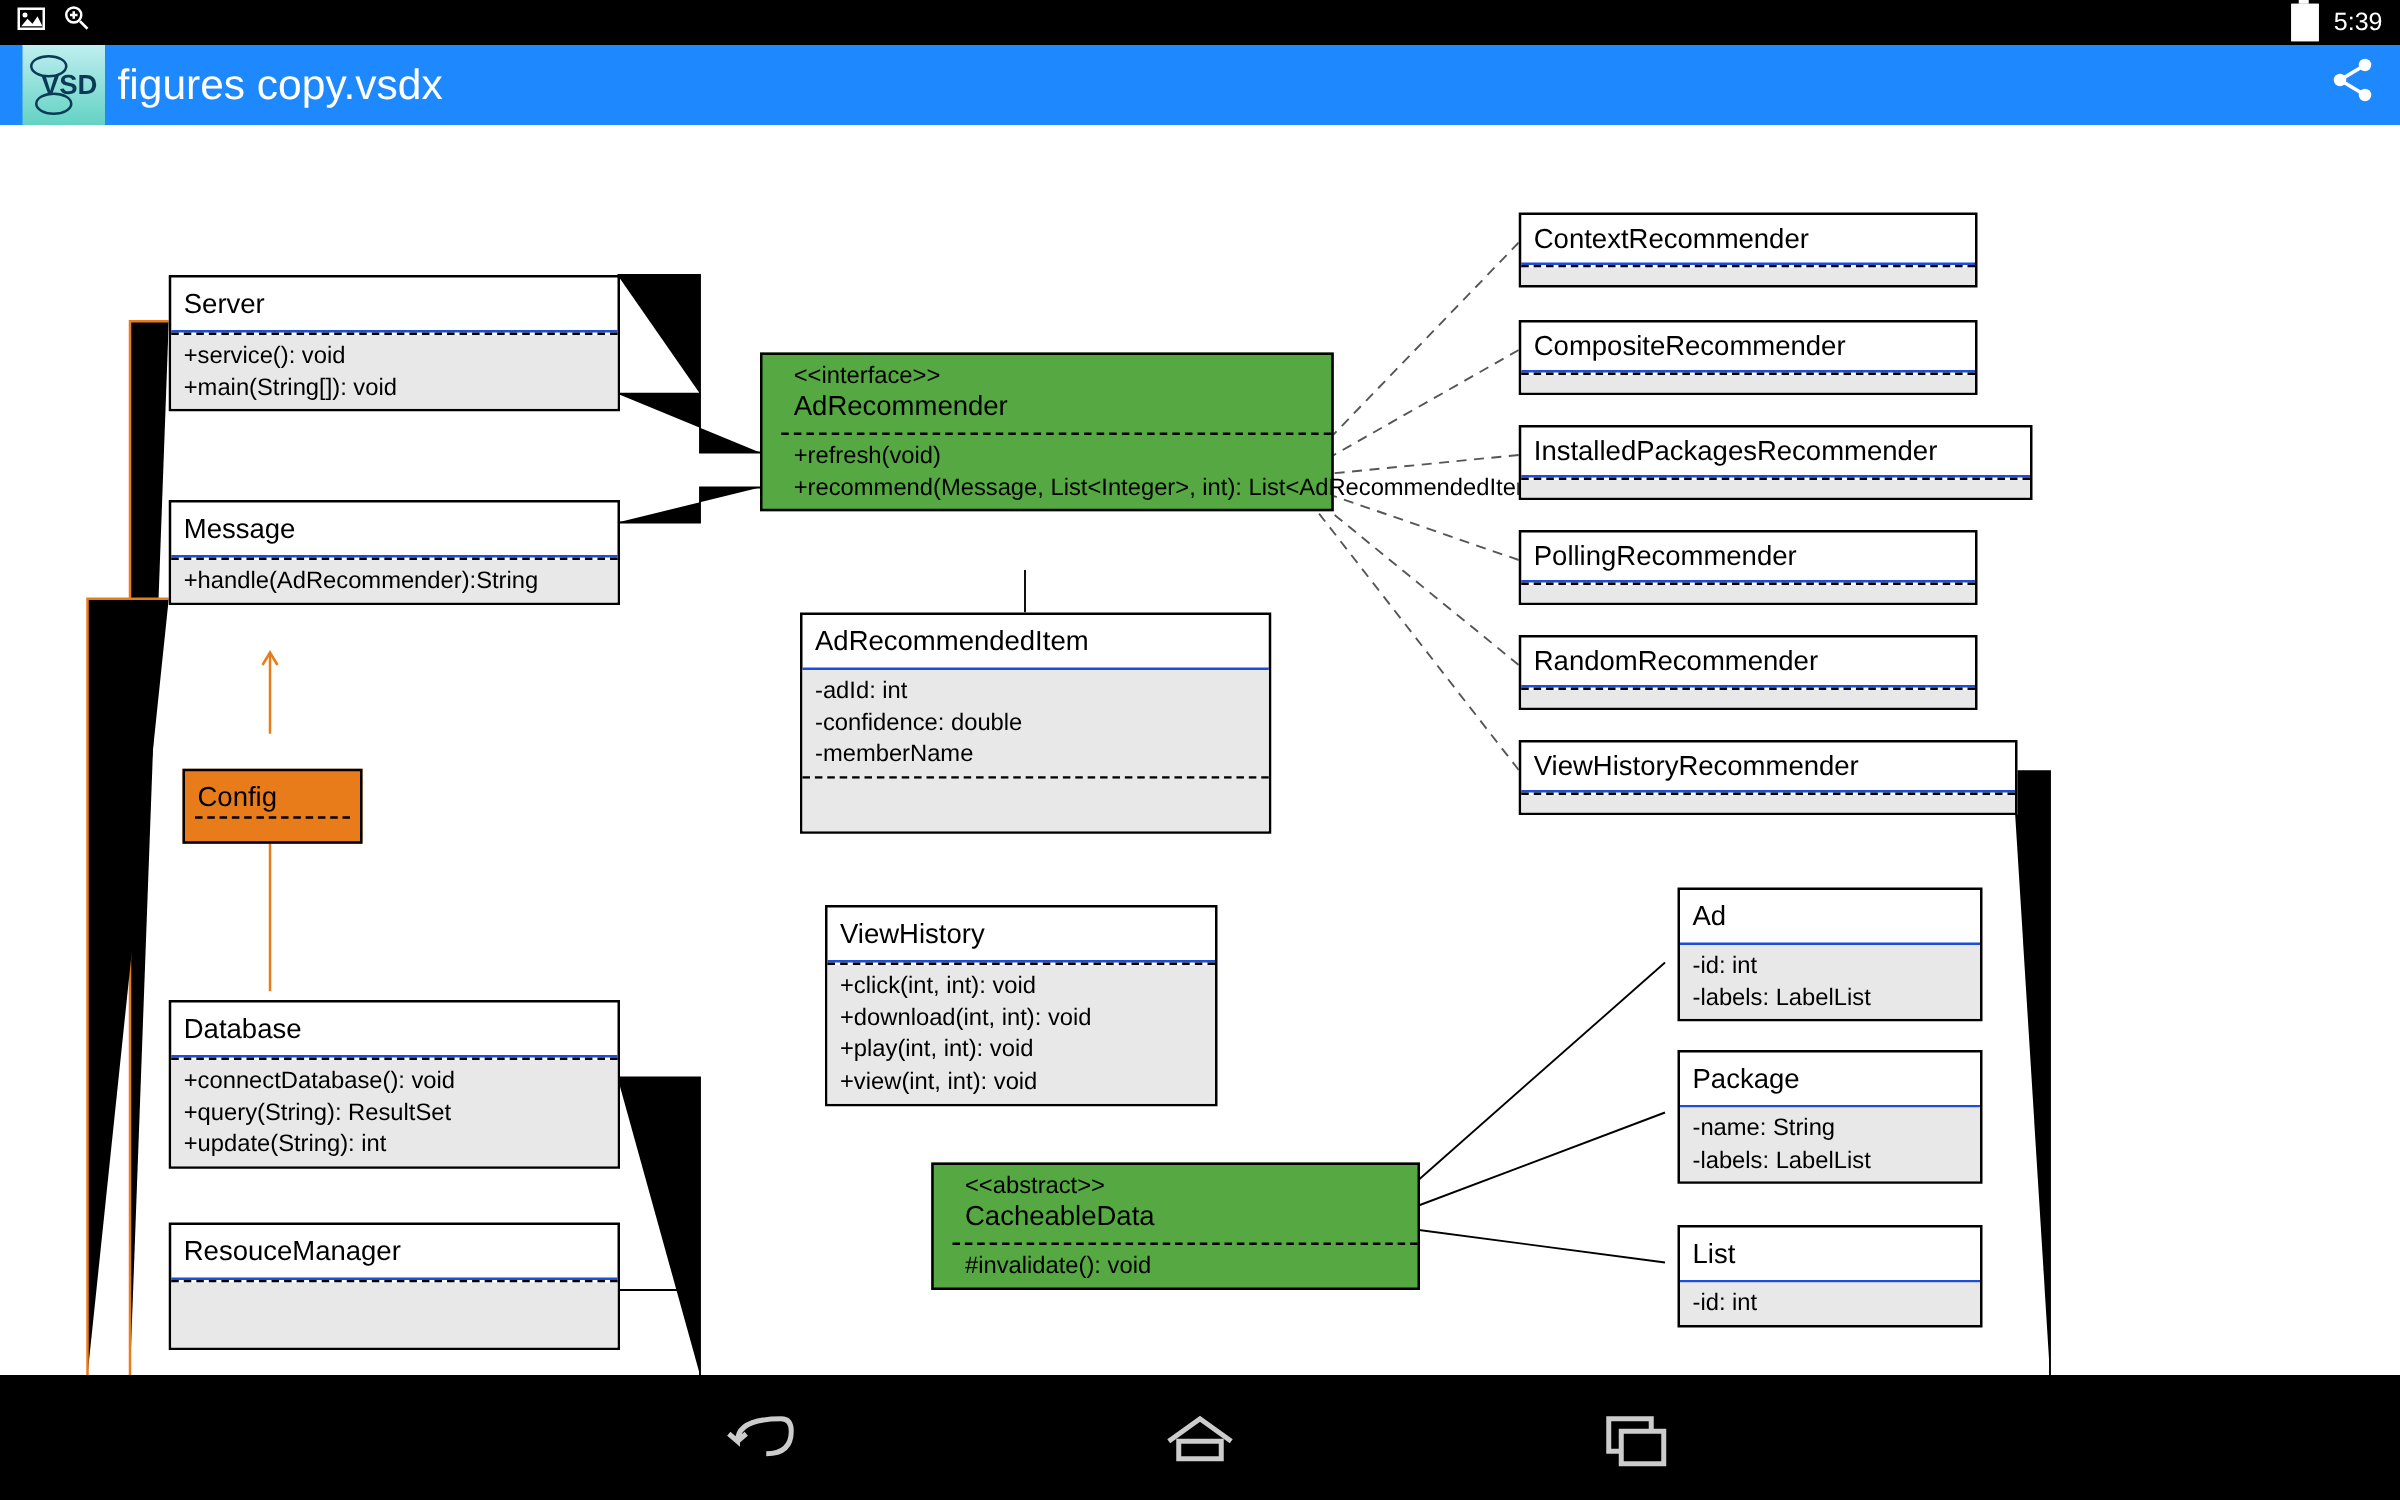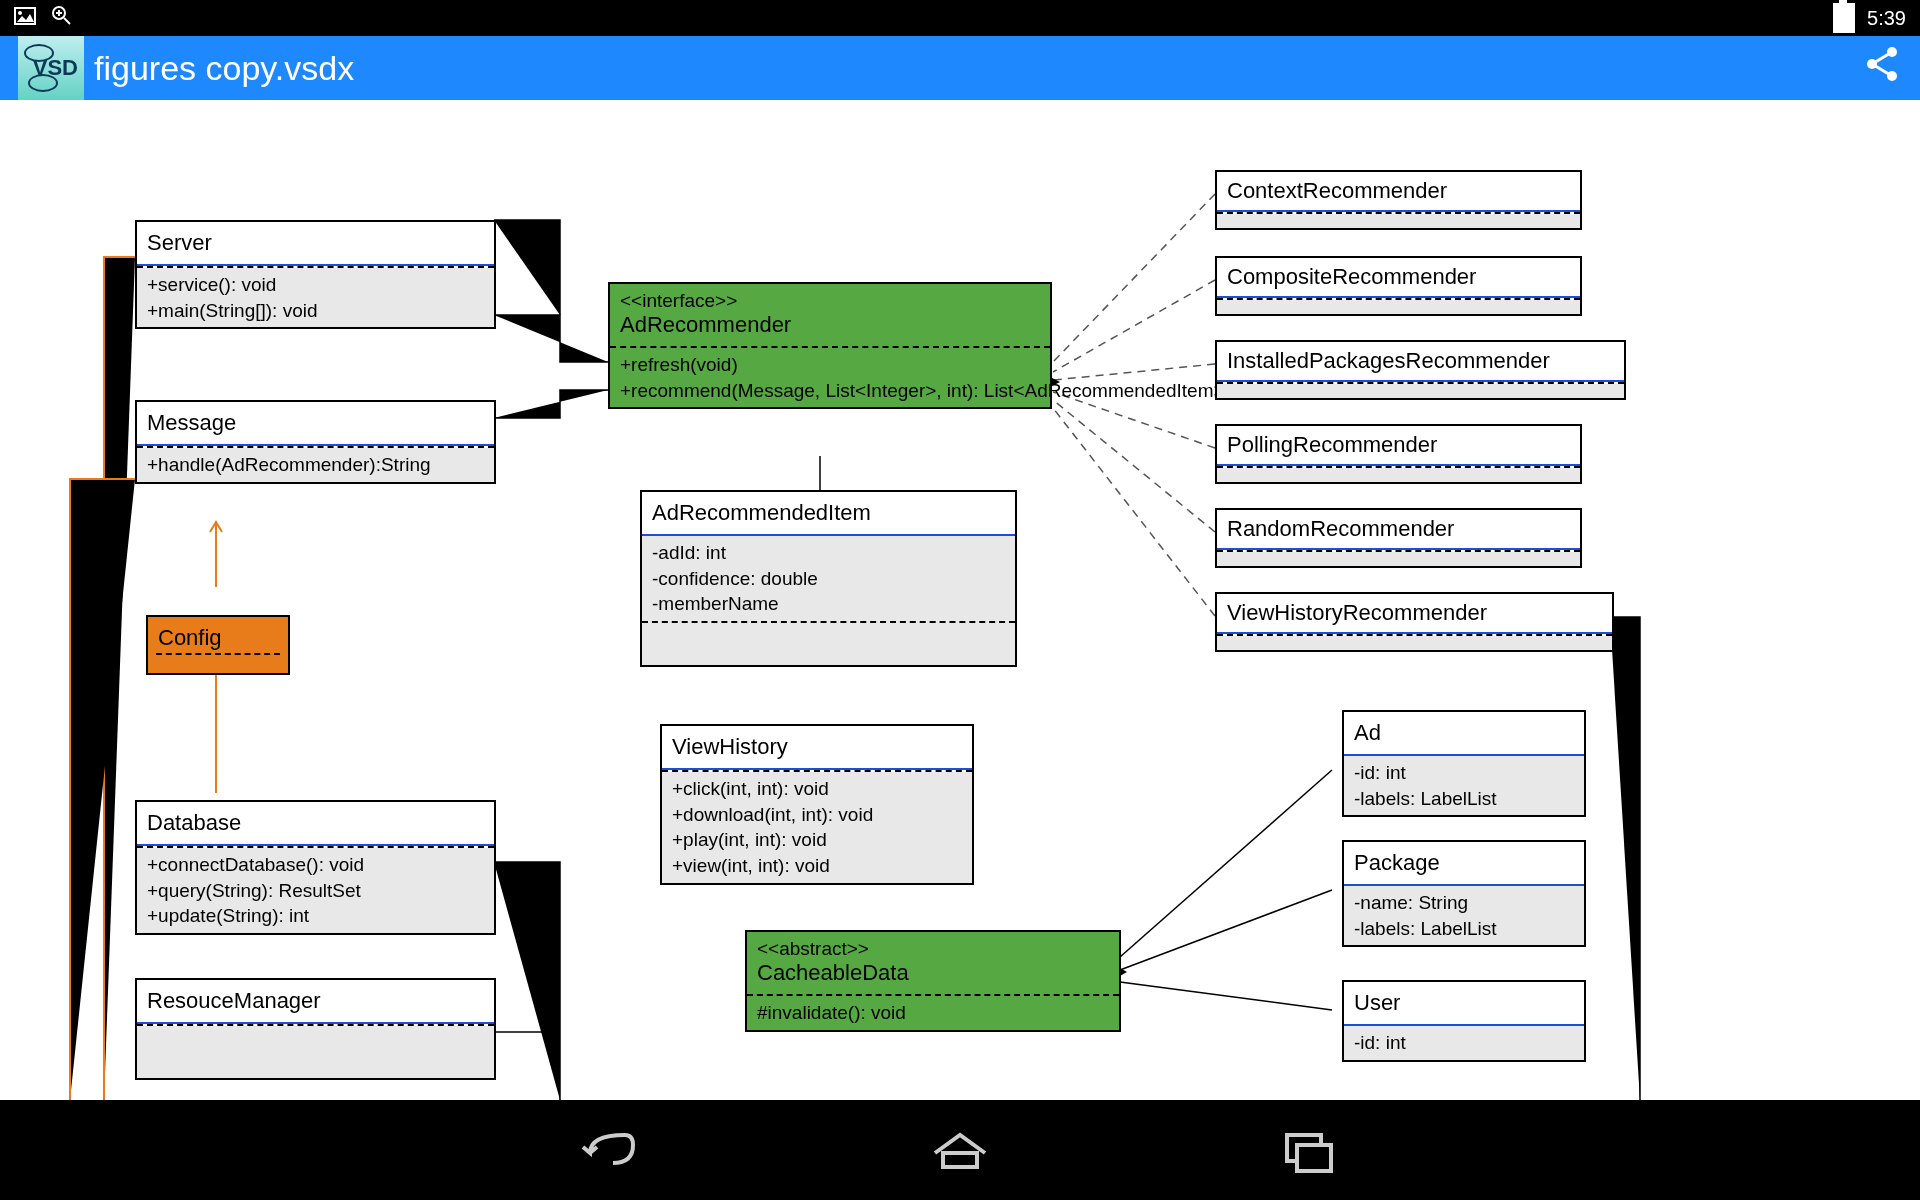--- a/index.html
+++ b/index.html
@@ -10,21 +10,21 @@
   .battery:before{content:"";position:absolute;top:-6px;left:4px;width:8px;height:4px;background:#fff;}
   .titlebar{height:64px;background:#1e88ff;color:#fff;display:flex;align-items:center;padding:0 18px;font-size:34px;font-weight:400;}
   .app-icon{width:66px;height:64px;background:linear-gradient(#bfeef0,#63d2c4);display:flex;align-items:center;justify-content:center;font-weight:bold;color:#0a3a56;font-size:22px;margin-right:10px;position:relative;}
   .app-icon .ell{position:absolute;width:26px;height:14px;border:2px solid #0a3a56;border-radius:50%;}
   .share{margin-left:auto;}
   .canvas{position:relative;width:1920px;height:1000px;background:#fff;overflow:hidden;}
   .box{position:absolute;border:2px solid #000;background:#fff;}
   .box .title{padding:8px 10px;font-size:22px;border-bottom:2px solid #1d4ed8;}
   .box .sep{border-bottom:2px dashed #000;height:0;}
   .box .sect{padding:4px 10px;font-size:19px;line-height:1.35;background:#e8e8e8;white-space:nowrap;}
-  .box.green{background:#55a842;border-color:#000;}
+  .box.green{background:#55a842;border-color:#000;padding-left:15px;}
   .box.green .title{border-bottom:2px solid #000;}
   .box.green .sect{background:transparent;}
   .box.orange{background:#e87c1a;margin-top:15px;}
   .box.small .title{padding:6px 10px;font-size:22px;}
   .navbar{position:absolute;bottom:0;left:0;right:0;height:100px;background:#000;display:flex;justify-content:center;align-items:center;gap:280px;}
   .nav-ico{width:70px;height:60px;display:flex;align-items:center;justify-content:center;}
   svg{overflow:visible;}
 </style>
 </head>
 <body>
@@ -211,21 +211,21 @@
 -labels: LabelList</div>
   </div>
 
   <div class="box" style="left:1342px;top:740px;width:240px">
     <div class="title">Package</div>
     <div class="sect" style="white-space:pre">-name: String
 -labels: LabelList</div>
   </div>
 
   <div class="box" style="left:1342px;top:880px;width:240px">
-    <div class="title">User</div>
+    <div class="title">List</div>
     <div class="sect" style="white-space:pre">-id: int</div>
   </div>
 
 </div>
 
 <div class="navbar">
   <div class="nav-ico">
     <svg width="70" height="50">
         <path d="M50 10 Q15 10 15 28 L8 22 M15 28 L22 22 M50 10 Q58 10 58 20 Q58 38 38 38" fill="none" stroke="#ccc" stroke-width="4"></path>
       </svg>

